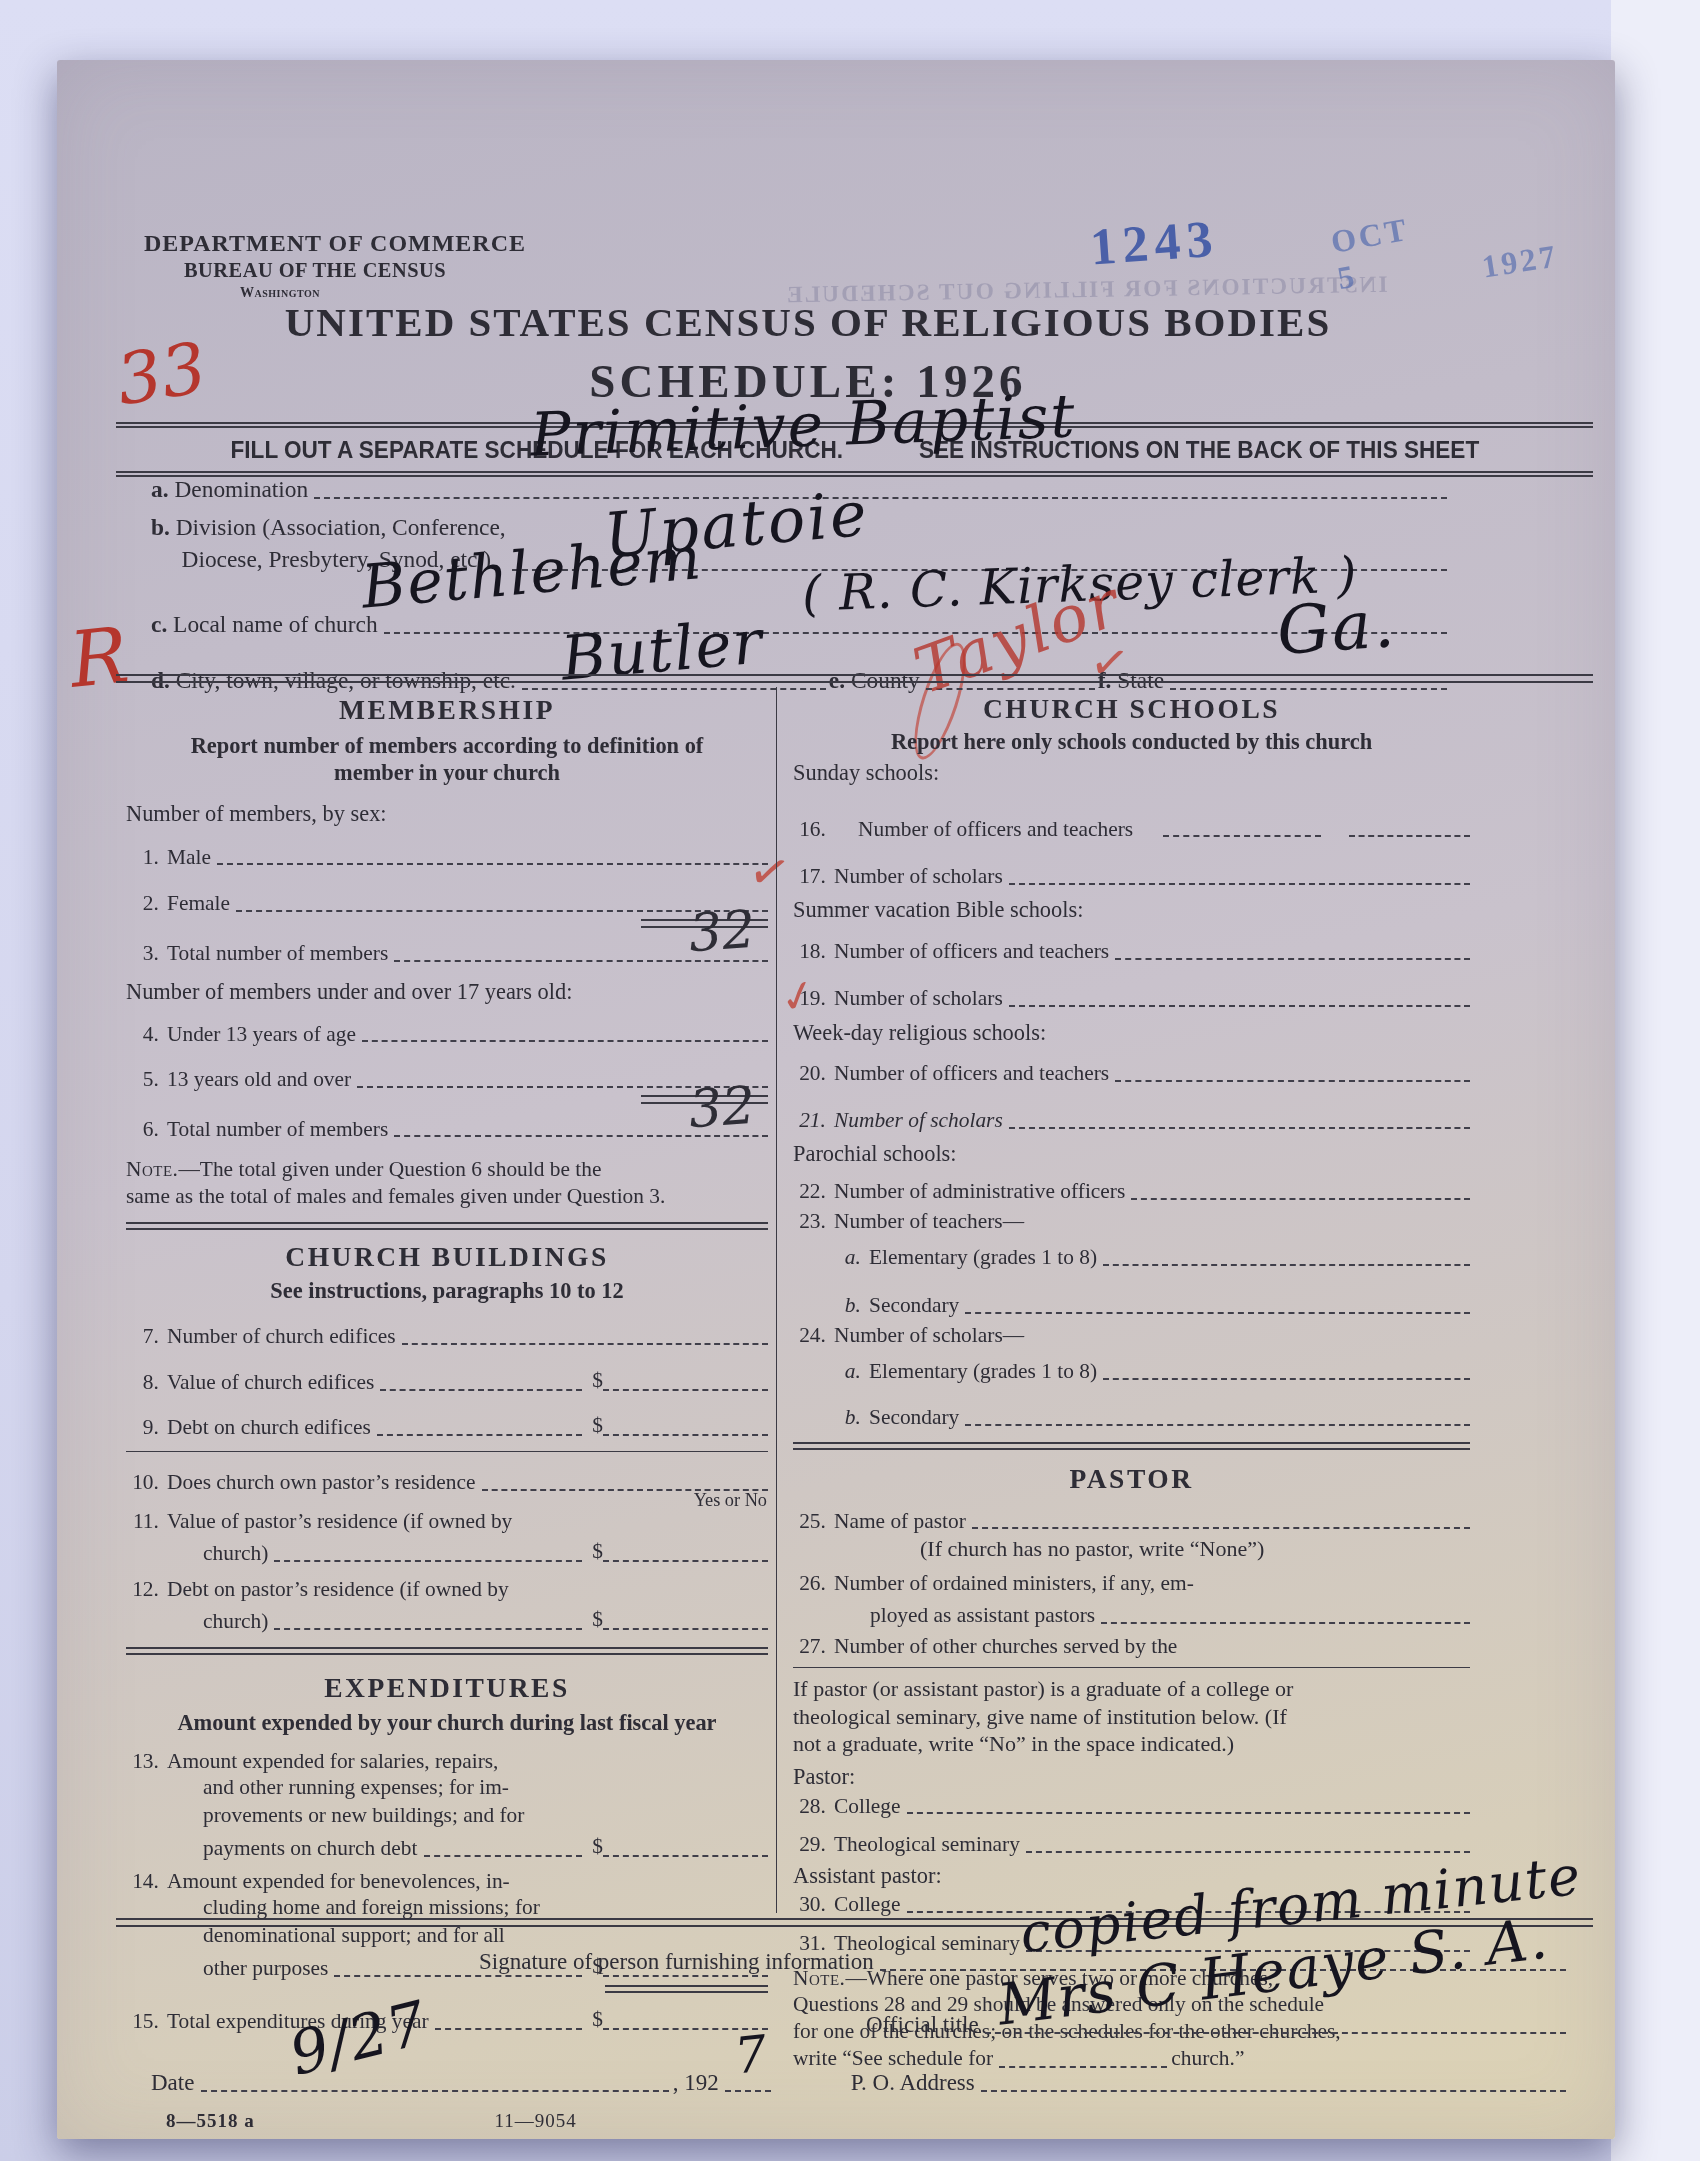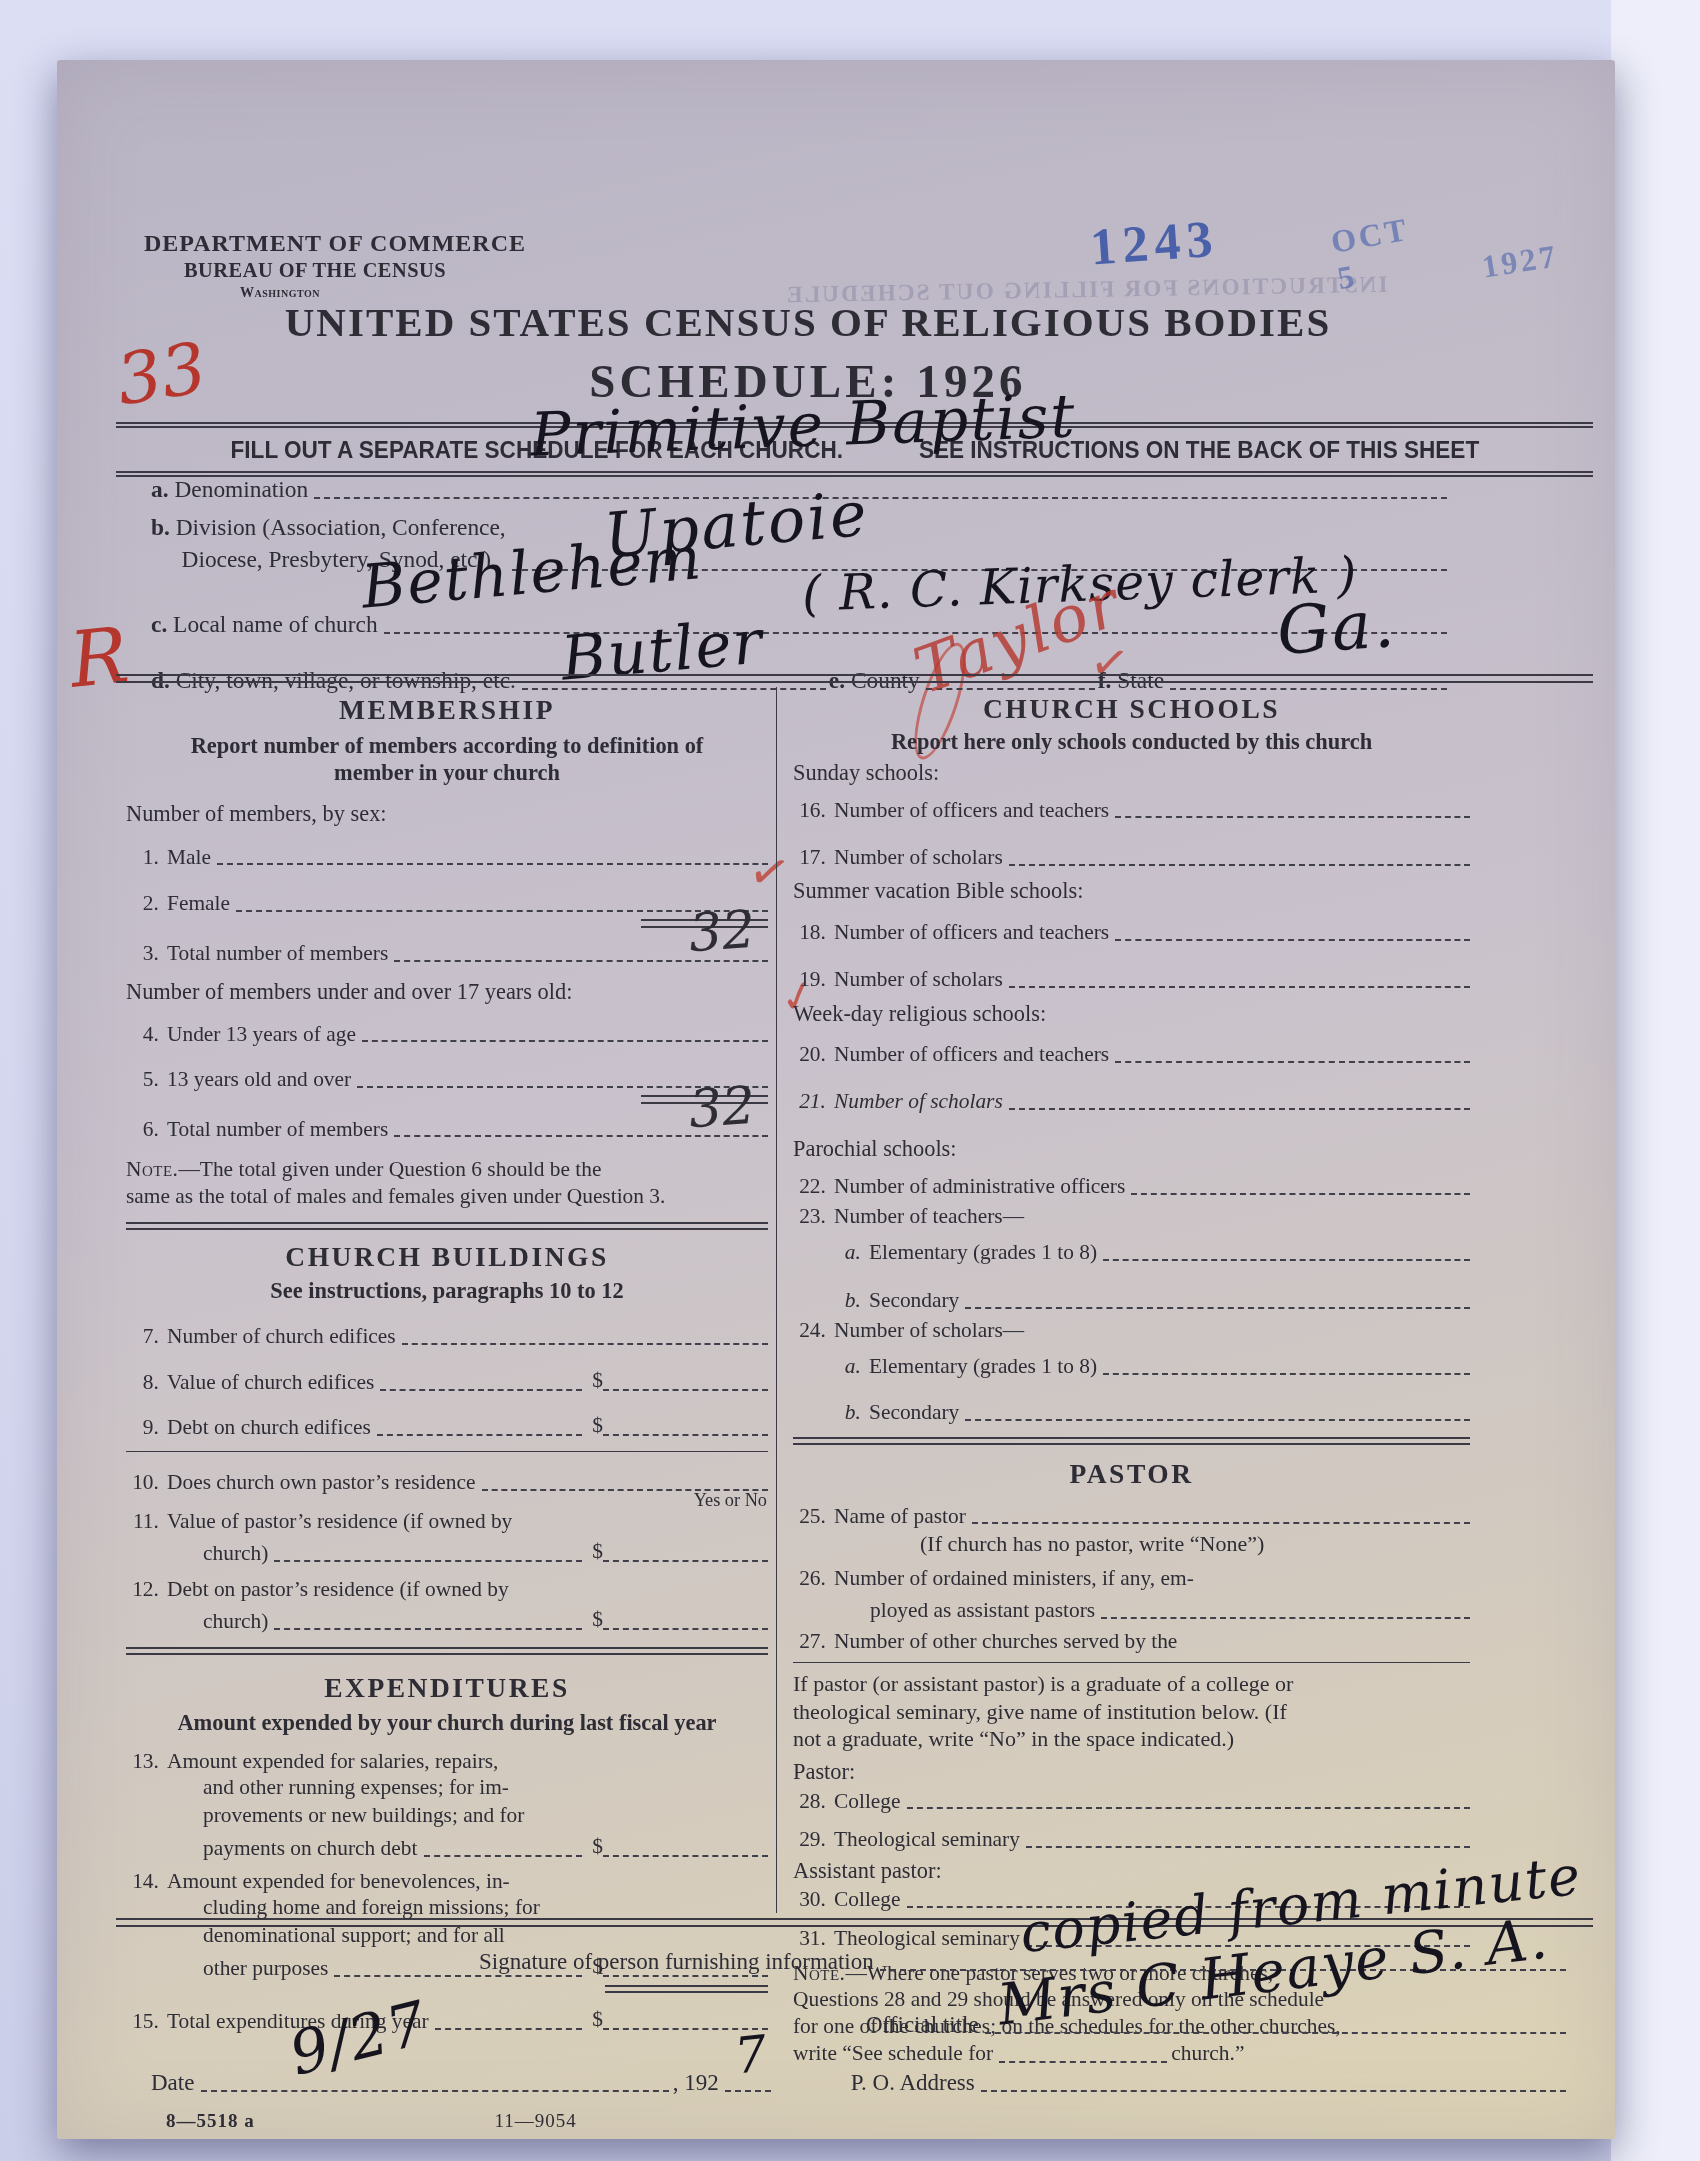--- a/index.html
+++ b/index.html
@@ -314,21 +314,21 @@
       <span class="dollar">$</span>
       <span class="ans w"></span>
     </div>
   </div>
 
   <div class="col col-right">
     <div class="sec-h" style="margin-top:0;">CHURCH SCHOOLS</div>
     <div class="sec-sub" style="margin-top:5.1px;">Report here only schools conducted by this church</div>
     <div class="grp" style="margin-top:4.1px;">Sunday schools:</div>
 
-    <div class="q" style="margin-top:6px;">
+    <div class="q" style="margin-top:25px;gap:24px;">
       <span class="qn">16.</span>
       <span class="qt">Number of officers and teachers</span>
       <span class="lead"></span>
       <span class="ans"></span>
     </div>
     <div class="q" style="margin-top:17.3px;">
       <span class="qn">17.</span>
       <span class="qt">Number of scholars</span>
       <span class="lead"></span>
       <span class="ans"></span>
@@ -352,21 +352,21 @@
       <span class="qt">Number of officers and teachers</span>
       <span class="lead"></span>
       <span class="ans"></span>
     </div>
     <div class="q" style="margin-top:17px;font-style:italic;">
       <span class="qn">21.</span>
       <span class="qt">Number of scholars</span>
       <span class="lead"></span>
       <span class="ans"></span>
     </div>
-    <div class="grp" style="margin-top:23px;">Parochial schools:</div>
+    <div class="grp" style="margin-top:9px;">Parochial schools:</div>
     <div class="q" style="margin-top:7.1px;">
       <span class="qn">22.</span>
       <span class="qt">Number of administrative officers</span>
       <span class="lead"></span>
       <span class="ans"></span>
     </div>
     <div class="q" style="margin-top:5.1px;">
       <span class="qn">23.</span>
       <span class="qt">Number of teachers—</span>
     </div>

